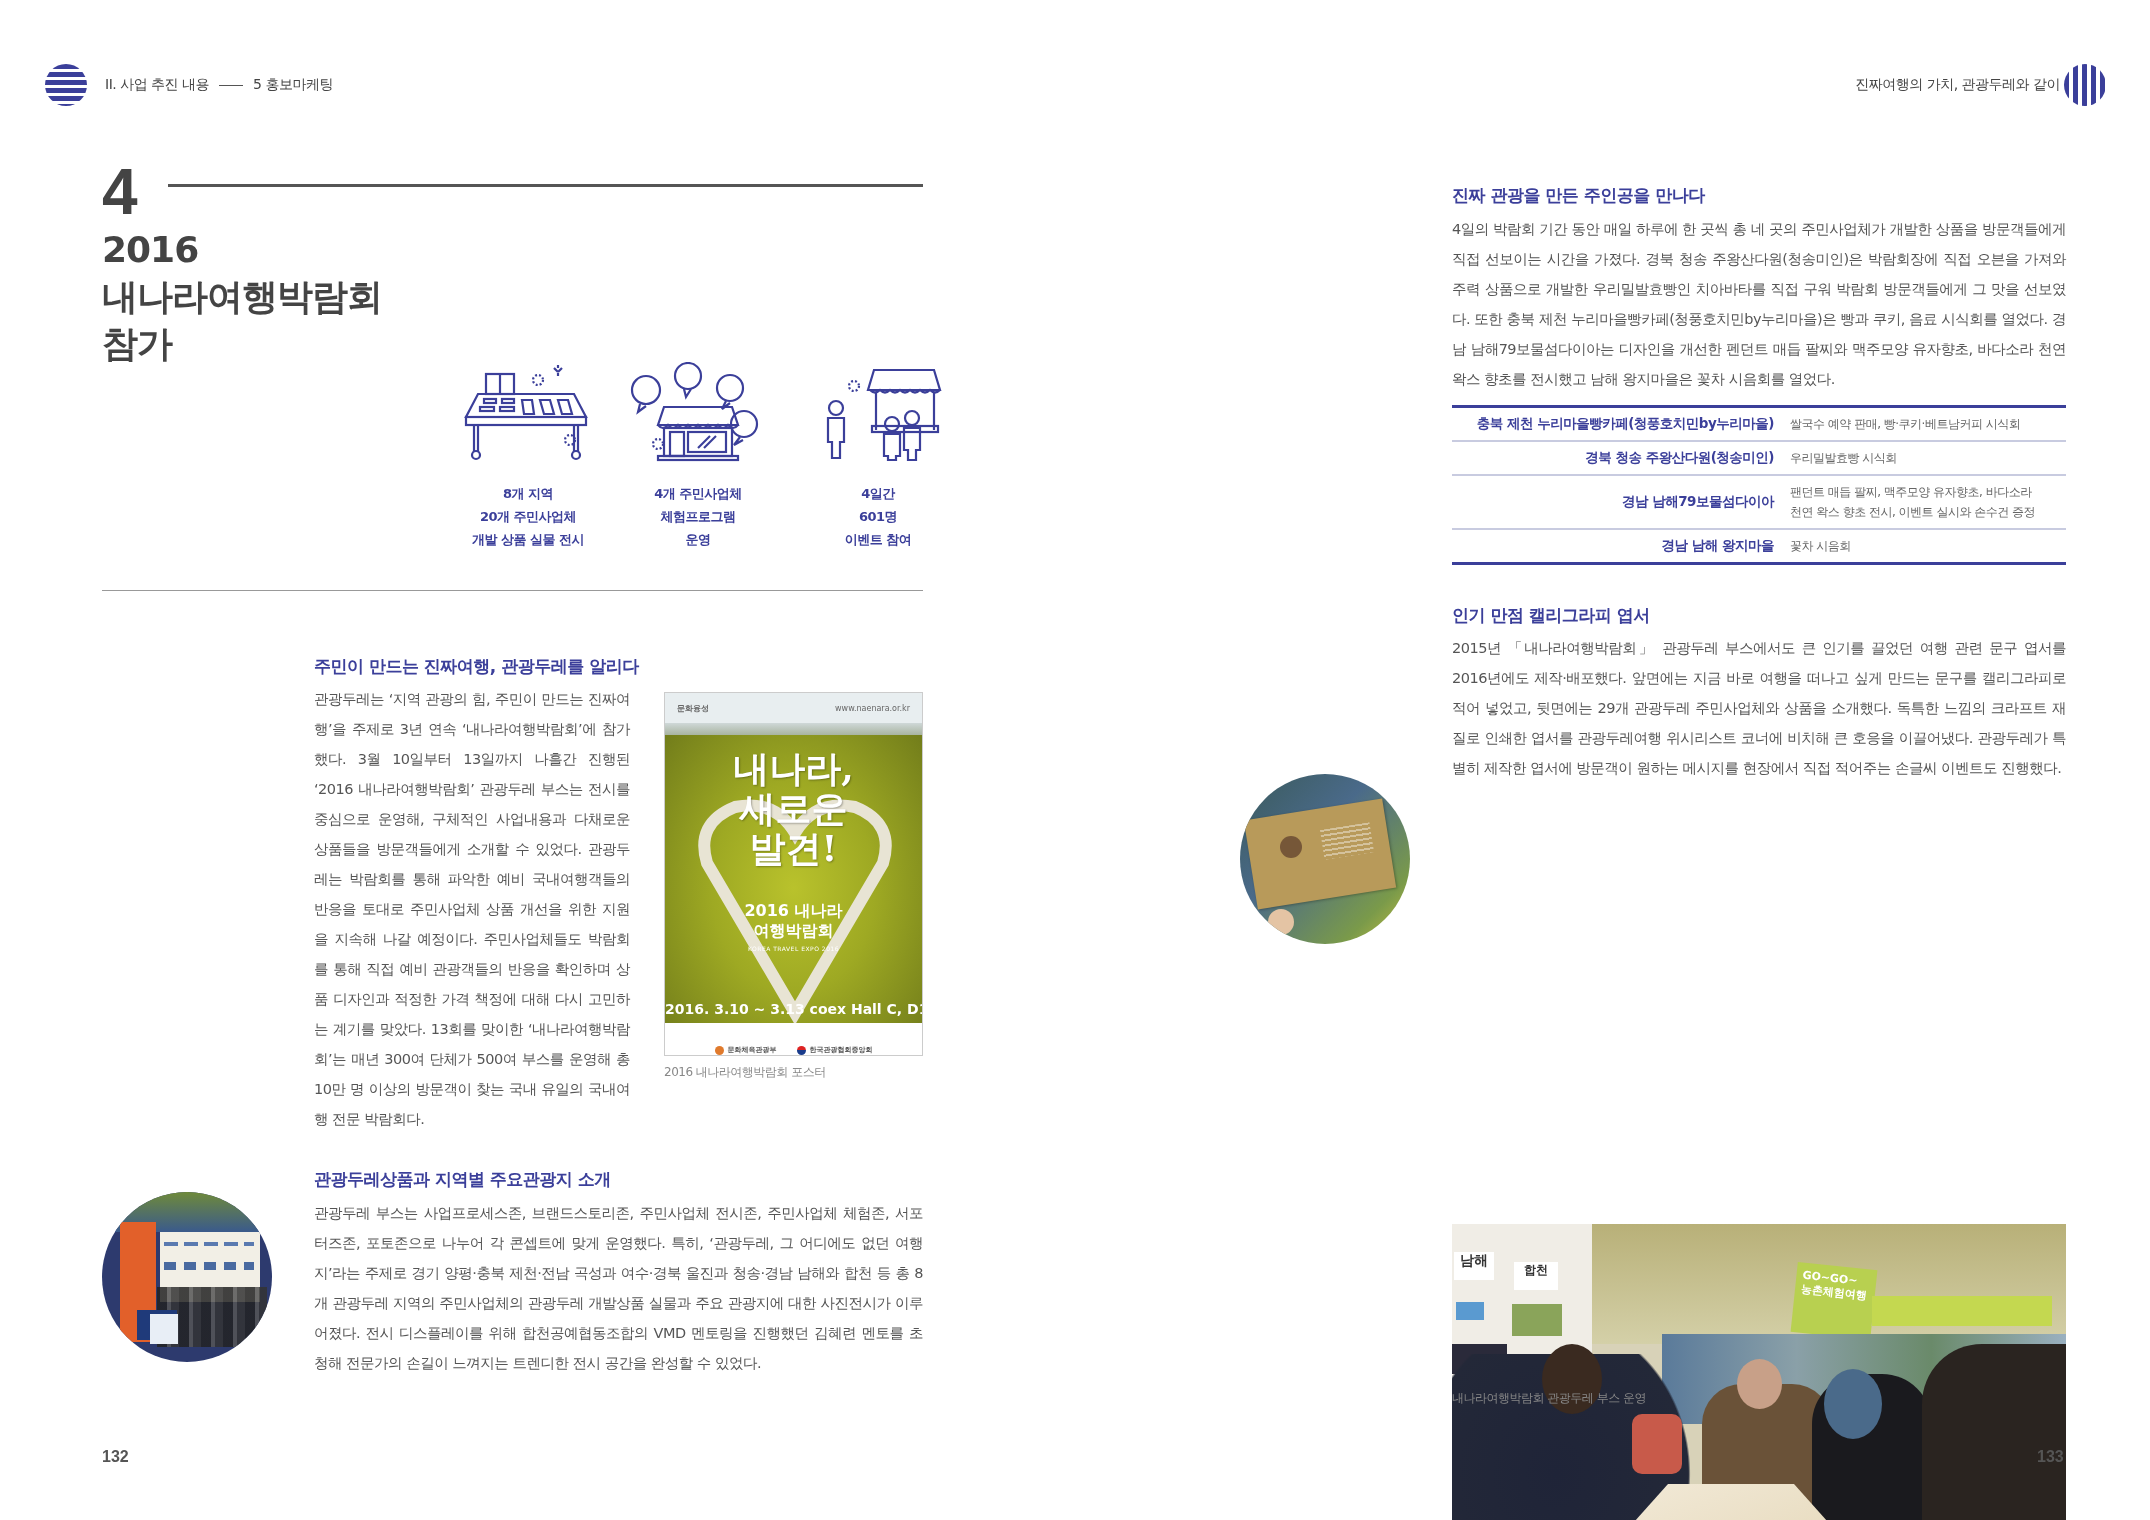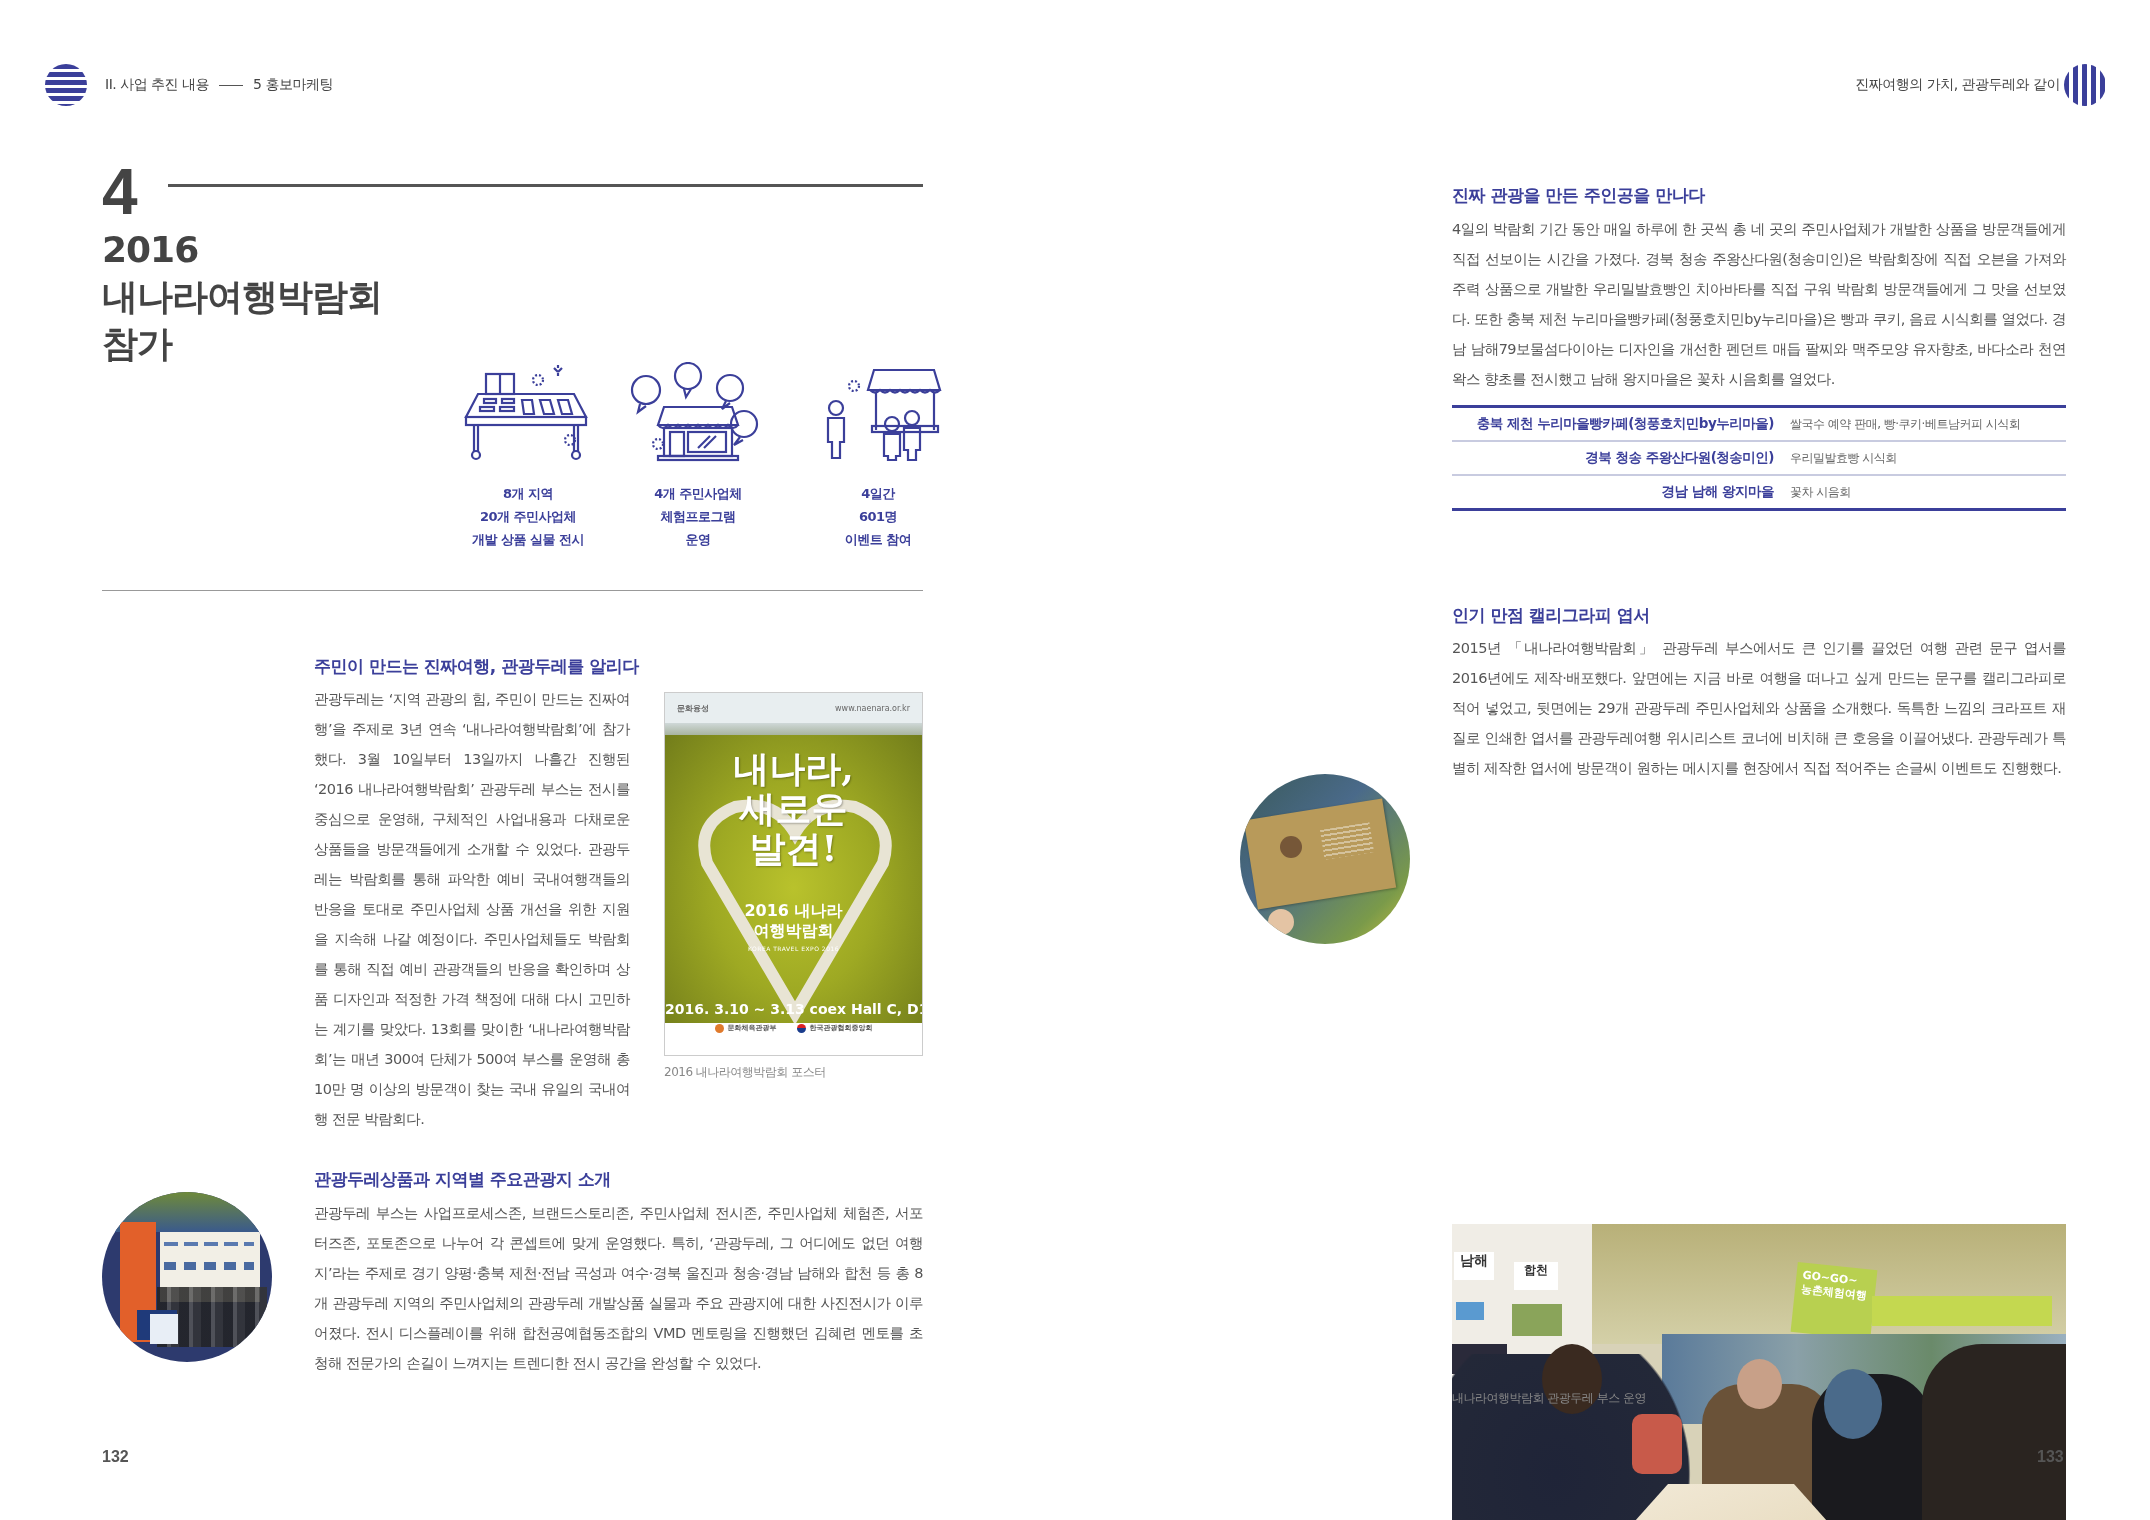--- a/index.html
+++ b/index.html
@@ -34,21 +34,21 @@
   
   .poster { border: 1px solid #ccc; background: #fff; overflow: hidden; }
   .poster-top { height: 30px; background: #e8eef0; display: flex; justify-content: space-between; align-items: center; padding: 0 12px; font-size: 8px; color: #666; }
   .poster-img { position: relative; height: 300px; background: radial-gradient(ellipse at 50% 55%, #b9c22c 0%, #9ea923 45%, #6f7a1a 100%); overflow: hidden; }
   .poster-sky { position: absolute; left: 0; top: 0; right: 0; height: 12px; background: linear-gradient(#cfd8d8, #a8b4a0); }
   .poster-heart { position: absolute; left: 30px; top: 60px; width: 200px; height: 240px; }
   .poster-cal { position: absolute; left: 0; right: 0; top: 25px; text-align: center; color: #fff; font-size: 36px; font-weight: bold; line-height: 40px; font-family: "DejaVu Serif", serif; text-shadow: 1px 1px 2px rgba(0,0,0,0.3); }
   .poster-sub { position: absolute; left: 0; right: 0; top: 178px; text-align: center; color: #fff; font-size: 16px; font-weight: bold; line-height: 20px; }
   .poster-en { position: absolute; left: 0; right: 0; top: 222px; text-align: center; color: #fff; font-size: 6px; letter-spacing: 0.5px; }
   .poster-date { position: absolute; left: 0; right: 0; bottom: 6px; text-align: center; color: #fff; font-size: 14px; font-weight: bold; white-space: nowrap; }
-  .poster-foot { height: 32px; display: flex; justify-content: center; align-items: flex-start; gap: 20px; font-size: 7px; color: #555; }
+  .poster-foot { height: 32px; display: flex; justify-content: center; align-items: flex-end; gap: 20px; font-size: 7px; color: #555; }
   .poster-foot span { display: inline-flex; align-items: center; gap: 4px; }
   .dot { display: inline-block; width: 9px; height: 9px; border-radius: 50%; }
 
   
   .info-table { border-collapse: collapse; width: 614px; font-size: 13px; letter-spacing: -0.5px; }
   .info-table { border-top: 3px solid #3b3f9a; border-bottom: 3px solid #3b3f9a; }
   .info-table tr + tr td { border-top: 2px solid #c8cbe0; }
   .info-table td { padding: 6px 8px; vertical-align: middle; }
   .info-table td.k { width: 330px; text-align: right; font-weight: bold; color: #3b3f9a; font-size: 13.5px; }
   .info-table td.v { color: #666; font-size: 12px; line-height: 20px; }
@@ -221,20 +221,27 @@
       <td class="v">
           <div>쌀국수 예약 판매, 빵·쿠키·베트남커피 시식회</div>
         </td>
     </tr>
     <tr style="height:20px;">
       <td class="k">경북 청송 주왕산다원(청송미인)</td>
       <td class="v">
           <div>우리밀발효빵 시식회</div>
         </td>
     </tr>
+    <tr style="height:53px;">
+      <td class="k">경남 남해79보물섬다이아</td>
+      <td class="v">
+        <div>팬던트 매듭 팔찌, 맥주모양 유자향초, 바다소라</div>
+        <div>천연 왁스 향초 전시, 이벤트 실시와 손수건 증정</div>
+      </td>
+    </tr>
     <tr style="height:34px;">
       <td class="k">경남 남해 왕지마을</td>
       <td class="v">
           <div>꽃차 시음회</div>
         </td>
     </tr>
   </tbody>
 </table>
 
 <div class="abs sec-title" style="left:1452px;top:604px;">인기 만점 캘리그라피 엽서</div>

